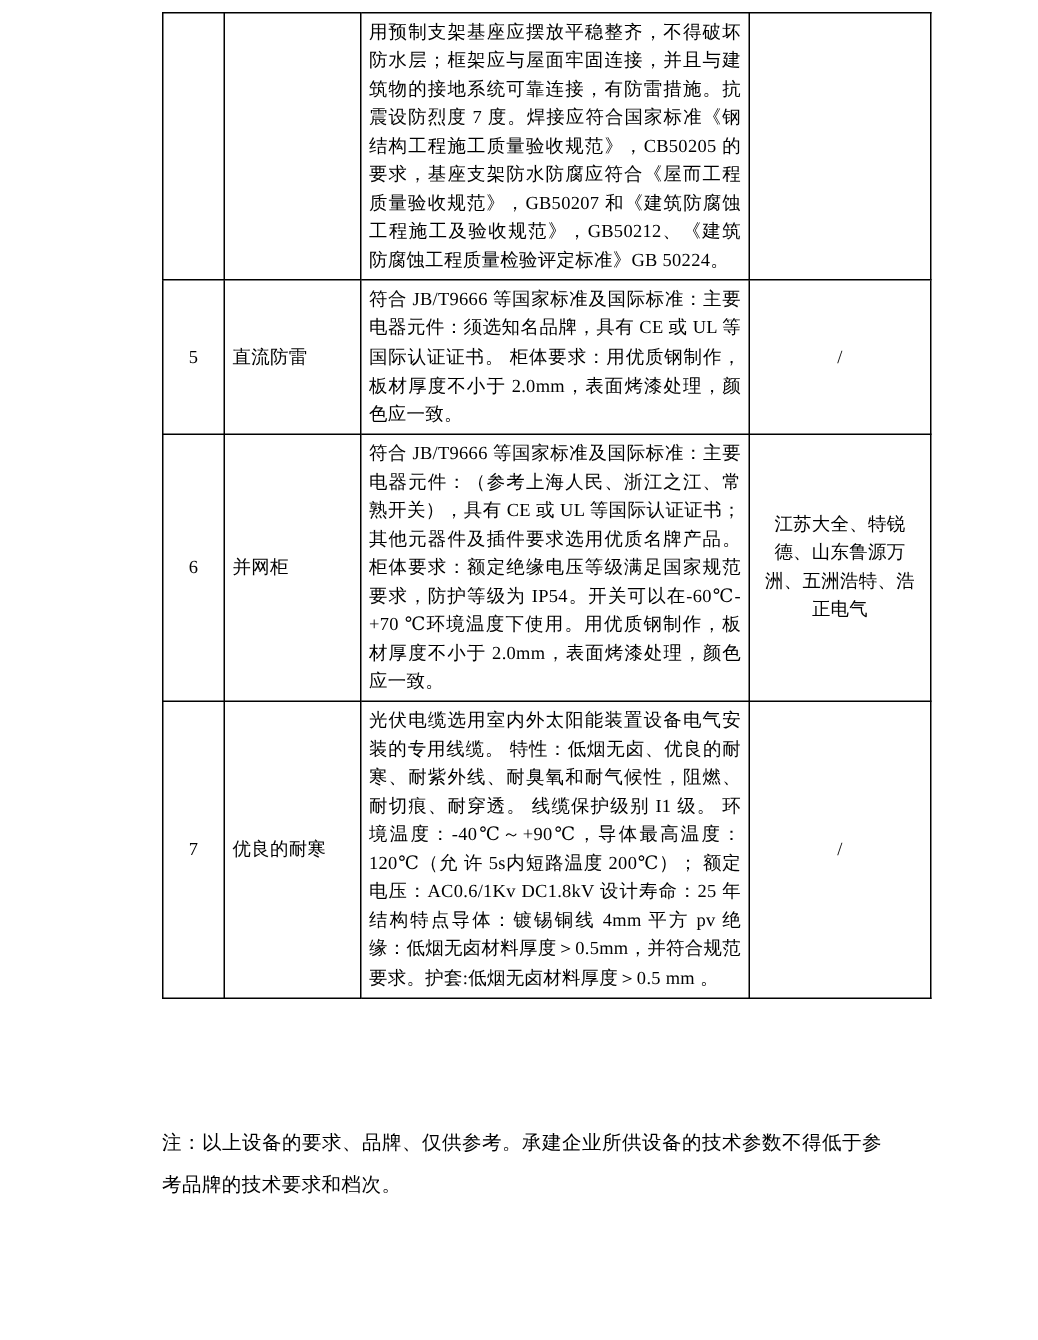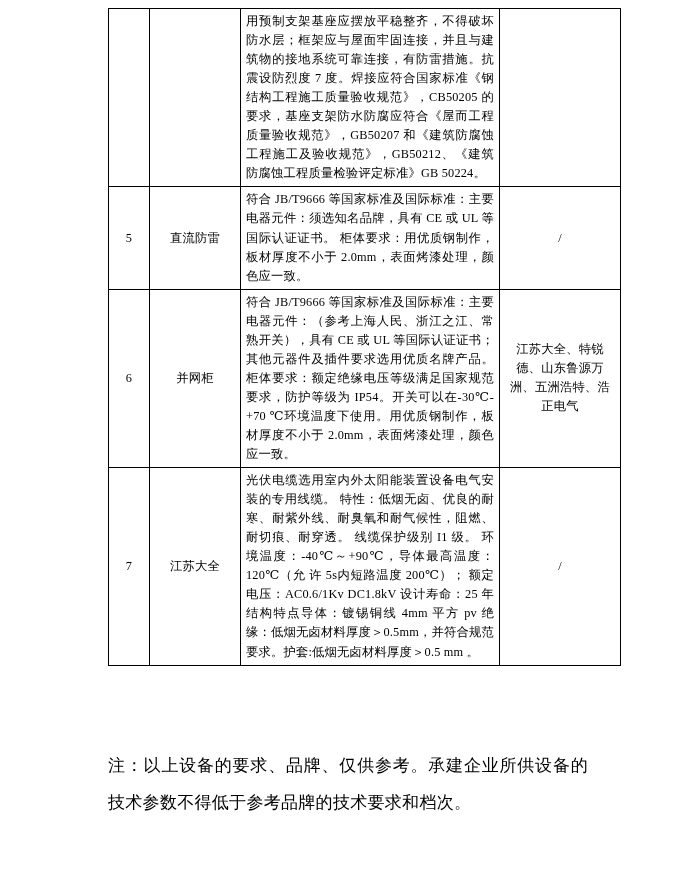--- a/index.html
+++ b/index.html
@@ -37,21 +37,21 @@
     font-size: 12.3px;
     line-height: 1.55;
     letter-spacing: 0.2px;
   }
   td.col-no {
     width: 30px;
     text-align: center;
   }
   td.col-name {
     width: 80px;
-    text-align: center;
+    text-align: left;
   }
   td.col-desc {
     width: 248px;
     text-align: justify;
     text-justify: inter-ideograph;
   }
   td.col-brand {
     width: 110px;
     text-align: center;
     line-height: 1.7;
@@ -60,21 +60,21 @@
     text-align: center;
   }
   .desc-top {
     vertical-align: top;
   }
   .note {
     position: absolute;
     left: 108px;
     top: 748px;
     width: 480px;
-    font-size: 17px;
+    font-size: 13px;
     line-height: 2.15;
     text-align: justify;
     text-justify: inter-ideograph;
     letter-spacing: 0.3px;
   }
   .page-number {
     position: absolute;
     left: 0;
     top: 895px;
     width: 692px;
@@ -101,26 +101,26 @@
         <td class="col-no">5</td>
         <td class="col-name">直流防雷</td>
         <td class="col-desc">符合 JB/T9666 等国家标准及国际标准：主要电器元件：须选知名品牌，具有 CE 或 UL 等国际认证证书。
 柜体要求：用优质钢制作，板材厚度不小于 2.0mm，表面烤漆处理，颜色应一致。</td>
         <td class="col-brand center">/</td>
       </tr>
       <tr>
         <td class="col-no">6</td>
         <td class="col-name">并网柜</td>
         <td class="col-desc">符合 JB/T9666 等国家标准及国际标准：主要电器元件：（参考上海人民、浙江之江、常熟开关），具有 CE 或 UL 等国际认证证书；其他元器件及插件要求选用优质名牌产品。
-柜体要求：额定绝缘电压等级满足国家规范要求，防护等级为 IP54。开关可以在-30℃-+70 ℃环境温度下使用。用优质钢制作，板材厚度不小于 2.0mm，表面烤漆处理，颜色应一致。</td>
+柜体要求：额定绝缘电压等级满足国家规范要求，防护等级为 IP54。开关可以在-60℃-+70 ℃环境温度下使用。用优质钢制作，板材厚度不小于 2.0mm，表面烤漆处理，颜色应一致。</td>
         <td class="col-brand">江苏大全、特锐德、山东鲁源万洲、五洲浩特、浩正电气</td>
       </tr>
       <tr>
         <td class="col-no">7</td>
-        <td class="col-name">江苏大全</td>
+        <td class="col-name">优良的耐寒</td>
         <td class="col-desc">光伏电缆选用室内外太阳能装置设备电气安装的专用线缆。 特性：低烟无卤、优良的耐寒、耐紫外线、耐臭氧和耐气候性，阻燃、耐切痕、耐穿透。 线缆保护级别 I1 级。 环境温度：-40℃～+90℃，导体最高温度：120℃（允 许 5s内短路温度 200℃）； 额定电压：AC0.6/1Kv DC1.8kV 设计寿命：25 年
 结构特点导体：镀锡铜线 4mm 平方 pv 绝缘：低烟无卤材料厚度＞0.5mm，并符合规范要求。护套:低烟无卤材料厚度＞0.5 mm 。</td>
         <td class="col-brand center">/</td>
       </tr>
     </tbody>
   </table>
 
   <div class="note">注：以上设备的要求、品牌、仅供参考。承建企业所供设备的技术参数不得低于参考品牌的技术要求和档次。</div>
 
   <div class="page-number">18</div>

